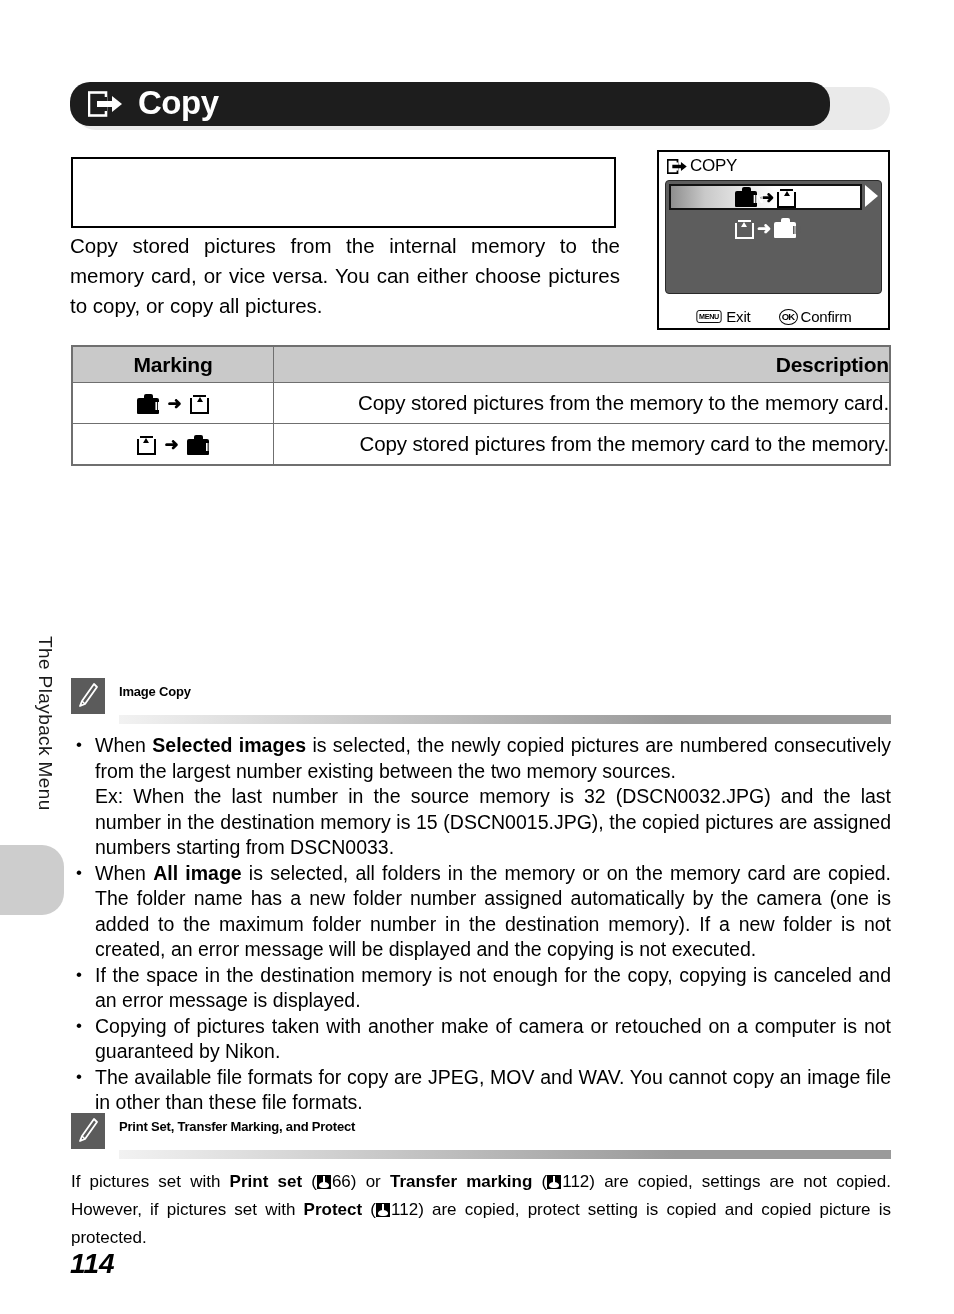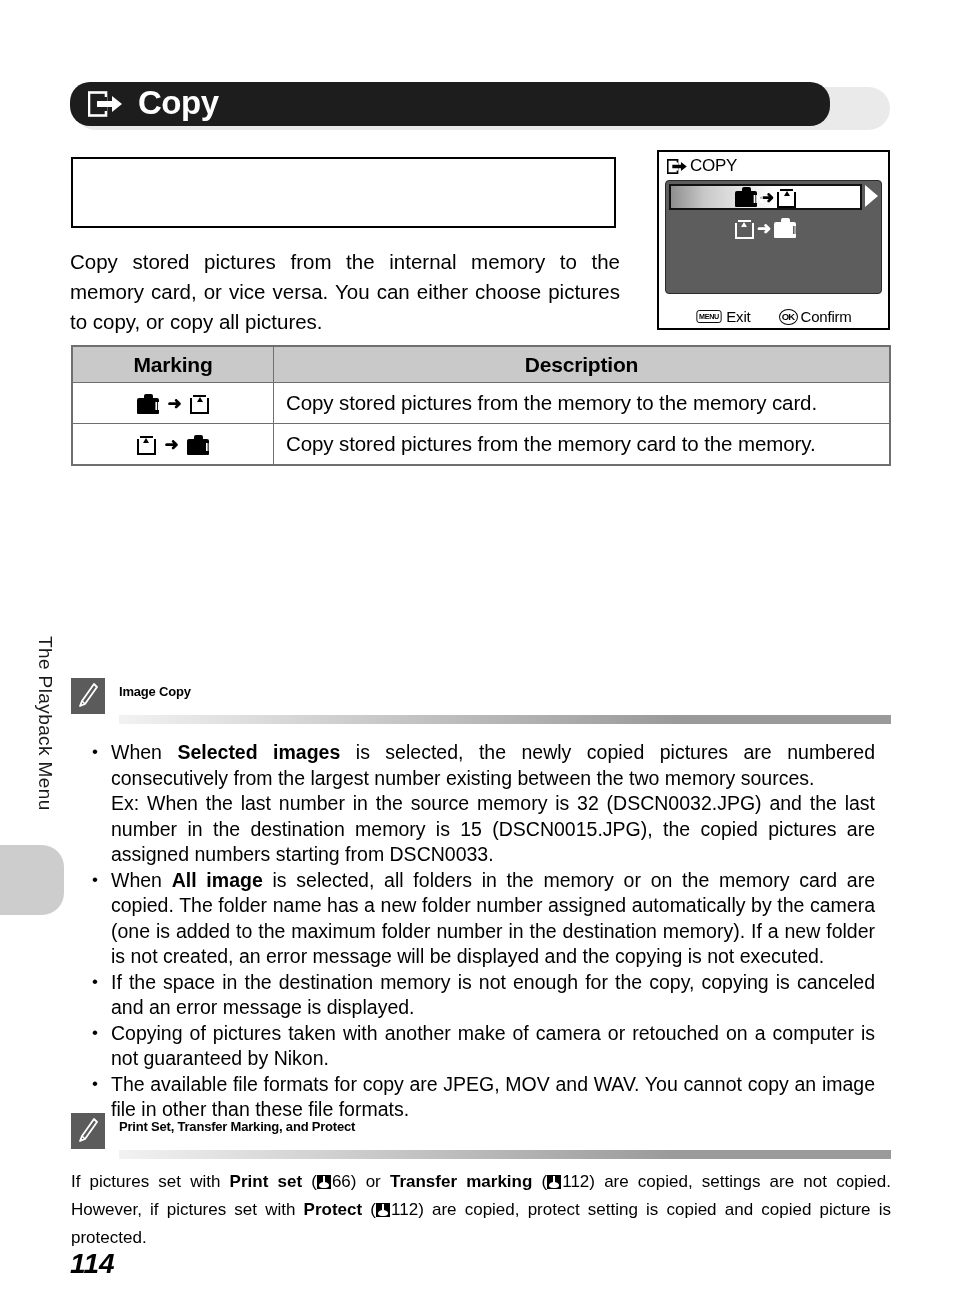--- a/index.html
+++ b/index.html
@@ -125,21 +125,21 @@
     height: 15px;
     text-align: center;
     letter-spacing: -1px;
     vertical-align: -2px;
   }
 
   
   .intro-para {
     position: absolute;
     left: 70px;
-    top: 247px;
+    top: 231px;
     width: 550px;
     font-size: 20.5px;
     line-height: 30px;
     text-align: justify;
     text-align-last: left;
   }
 
   
   .lcd {
     position: absolute;
@@ -328,20 +328,21 @@
     position: absolute;
     left: 71px;
     top: 345px;
     width: 820px;
     border-collapse: collapse;
     border: 2px solid #6f6f6f;
   }
   .tbl td, .tbl th {
     border: 1.5px solid #6f6f6f;
     padding: 0;
+    text-align: right;
   }
   .tbl thead th {
     background: #c9c9c9;
     font-size: 21px;
     font-weight: bold;
     height: 35px;
     letter-spacing: -0.2px;
   }
   .tbl .col-opt { width: 200px; text-align: center; }
   .tbl tbody td { height: 40px; font-size: 20.5px; }
@@ -376,21 +377,21 @@
     margin-top: 1px;
     background: linear-gradient(to right, #f2f2f2 0%, #c3c3c3 38%, #9a9a9a 72%, #9a9a9a 100%);
   }
   .note-body {
     margin-top: 9px;
     font-size: 19.5px;
     line-height: 25.5px;
   }
   ul.bul {
     list-style: none;
-    margin: 16px;
+    margin: 0;
     padding: 0;
   }
   ul.bul > li {
     position: relative;
     padding-left: 24px;
     margin-bottom: 0px;
     text-align: justify;
     text-align-last: left;
   }
   ul.bul > li::before {

